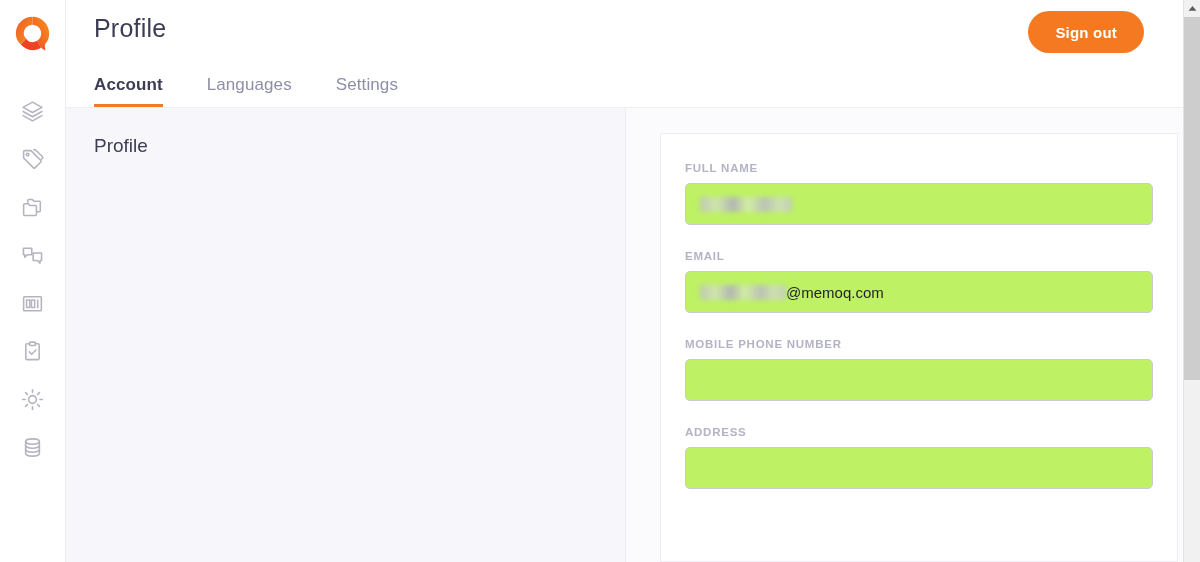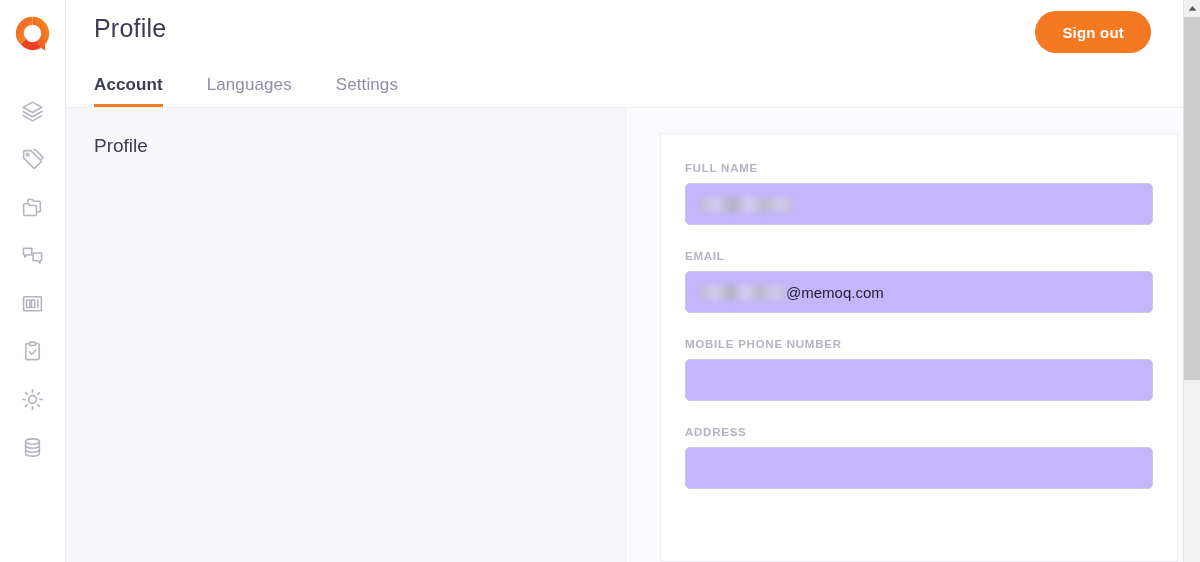--- a/index.html
+++ b/index.html
@@ -71,21 +71,21 @@
     position: absolute;
     left: 28px;
     top: 14px;
     font-size: 25px;
     font-weight: 400;
     color: #3c3c54;
     letter-spacing: 0.2px;
   }
   .signout-btn {
     position: absolute;
-    right: 49px;
+    right: 56px;
     top: 11px;
     background: #f47920;
     color: #ffffff;
     border: none;
     border-radius: 22px;
     height: 42px;
     padding: 0 27px;
     font-size: 15px;
     font-weight: bold;
     font-family: "Liberation Sans", sans-serif;
@@ -163,21 +163,21 @@
     font-weight: bold;
     letter-spacing: 0.75px;
     color: #b3b3c6;
     margin-bottom: 9px;
     text-transform: uppercase;
   }
   .field-input {
     height: 42px;
     border: 1px solid #c9c9da;
     border-radius: 5px;
-    background: #c4b5fd;
+    background: #bef264;
     display: flex;
     align-items: center;
     padding: 0 14px;
     font-size: 15px;
     color: #2a2a38;
     cursor: text;
     overflow: hidden;
     white-space: nowrap;
   }
   .redacted {

